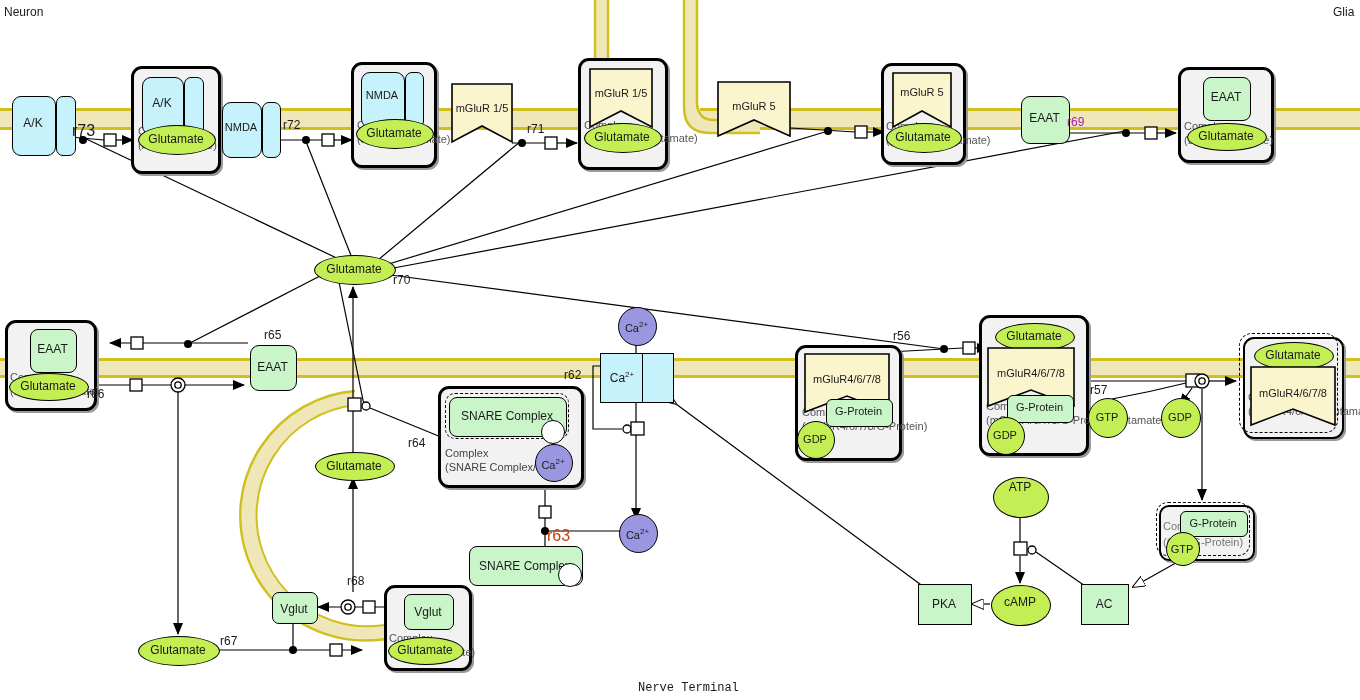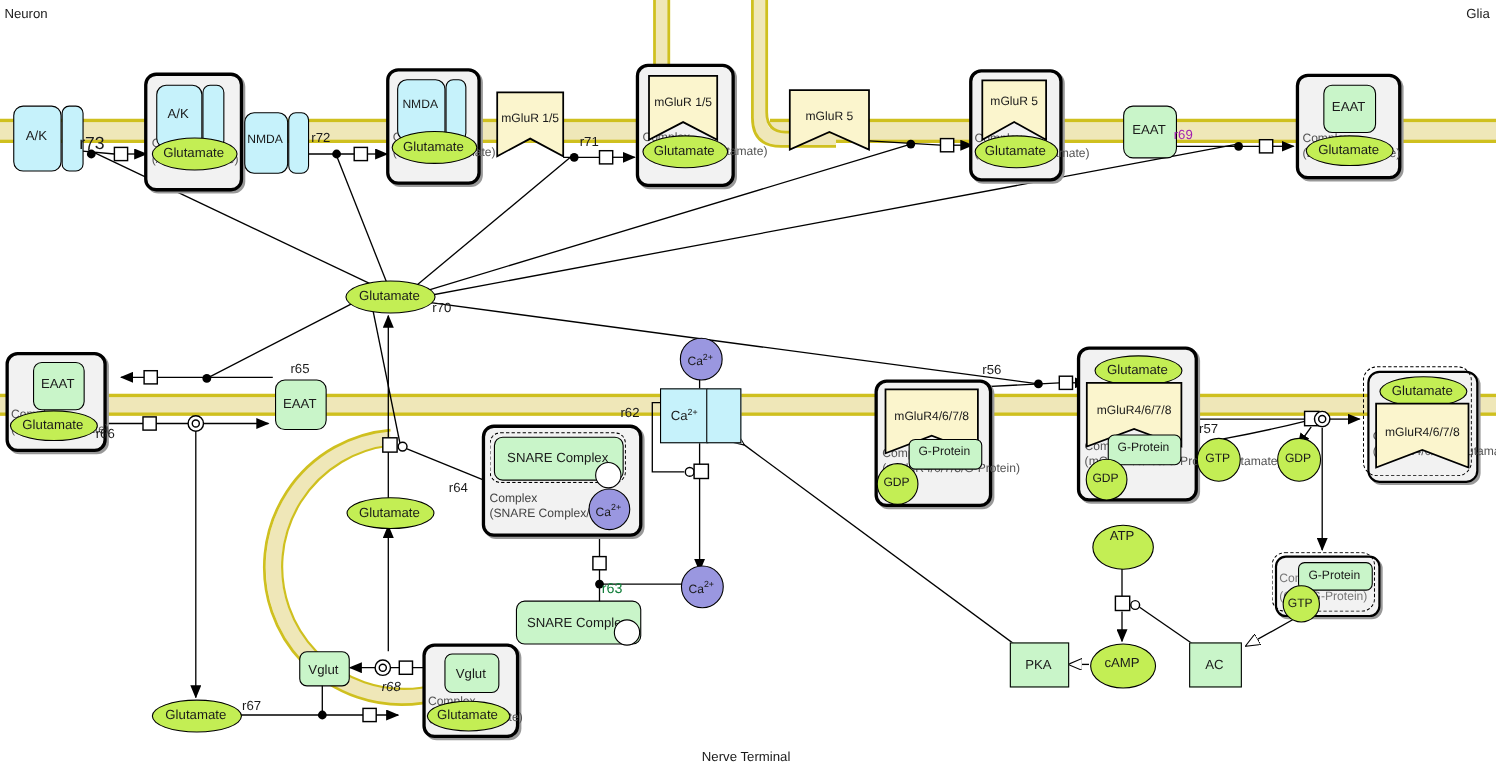--- a/index.html
+++ b/index.html
@@ -154,21 +154,21 @@
     <rect x="363" y="601" width="12" height="12" fill="#fff" stroke="#000" stroke-width="1.3"></rect>
     <circle cx="348" cy="607" r="7" fill="#fff" stroke="#000" stroke-width="1.3"></circle>
     <circle cx="348" cy="607" r="3.2" fill="#fff" stroke="#000" stroke-width="1.3"></circle>
   </g>
 </svg>
 
 <div id="nodes" style="position:absolute;left:0;top:0;width:1360px;height:700px;">
 
   <div style="position:absolute;left:4px;top:5px;font-size:12px;color:#1a1a1a;">Neuron</div>
   <div style="position:absolute;left:1333px;top:5px;font-size:12px;color:#1a1a1a;">Glia</div>
-  <div style="position:absolute;left:638px;top:681px;font-size:12px;color:#1a1a1a;">Nerve Terminal</div>
+  <div style="position:absolute;left:638px;top:681px;font-size:12px;color:#1a1a1a;font-family:Liberation Mono, monospace;">Nerve Terminal</div>
 
   <div style="position:absolute;left:12px;top:96px;width:62px;height:58px;">
     <div style="position:absolute;left:0;top:0;width:42px;height:58px;background:#c6f2fb;border:1.4px solid #000;border-radius:9px;"></div>
     <div style="position:absolute;left:44px;top:0;width:18px;height:58px;background:#c6f2fb;border:1.4px solid #000;border-radius:7px;"></div>
     <div style="position:absolute;left:0;top:20px;width:42px;text-align:center;font-size:12px;color:#1a1a1a;">A/K</div>
   </div>
 
   <div style="position:absolute;left:131px;top:66px;width:84px;height:102px;background:#f2f2f2;border:3px solid #000;border-radius:11px;box-shadow:2px 2px 0 #999;">
     <div style="position:absolute;left:4px;top:56px;font-size:11px;color:#555;">Complex</div>
     <div style="position:absolute;left:4px;top:70px;font-size:11px;color:#555;white-space:nowrap;">(A/K/Glutamate)</div>
@@ -381,24 +381,24 @@
   <div style="position:absolute;left:1081px;top:597px;width:46px;text-align:center;font-size:12px;color:#1a1a1a;">AC</div>
 
   <div style="position:absolute;left:918px;top:584px;width:52px;height:39px;background:#c9f5c9;border:1.4px solid #000;"></div>
   <div style="position:absolute;left:918px;top:597px;width:52px;text-align:center;font-size:12px;color:#1a1a1a;">PKA</div>
 
   <div style="position:absolute;left:72px;top:122px;font-size:16px;color:#1a1a1a;">r73</div>
   <div style="position:absolute;left:283px;top:118px;font-size:12px;color:#1a1a1a;">r72</div>
   <div style="position:absolute;left:527px;top:122px;font-size:12px;color:#1a1a1a;">r71</div>
   <div style="position:absolute;left:393px;top:273px;font-size:12px;color:#1a1a1a;">r70</div>
   <div style="position:absolute;left:1067px;top:115px;font-size:12px;color:#a21caf;">r69</div>
-  <div style="position:absolute;left:347px;top:617px;font-size:12px;color:#1a1a1a;font-style:italic;">r68</div>
+  <div style="position:absolute;left:347px;top:574px;font-size:12px;color:#1a1a1a;">r68</div>
   <div style="position:absolute;left:220px;top:634px;font-size:12px;color:#1a1a1a;">r67</div>
   <div style="position:absolute;left:87px;top:387px;font-size:12px;color:#1a1a1a;">r66</div>
   <div style="position:absolute;left:264px;top:328px;font-size:12px;color:#1a1a1a;">r65</div>
   <div style="position:absolute;left:408px;top:436px;font-size:12px;color:#1a1a1a;">r64</div>
-  <div style="position:absolute;left:547px;top:527px;font-size:13px;color:#15803d;">r63</div>
+  <div style="position:absolute;left:547px;top:527px;font-size:16px;color:#c2410c;">r63</div>
   <div style="position:absolute;left:564px;top:368px;font-size:12px;color:#1a1a1a;">r62</div>
   <div style="position:absolute;left:1090px;top:383px;font-size:12px;color:#1a1a1a;">r57</div>
   <div style="position:absolute;left:893px;top:329px;font-size:12px;color:#1a1a1a;">r56</div>
 
 </div>
 </div>
 
 </body></html>

